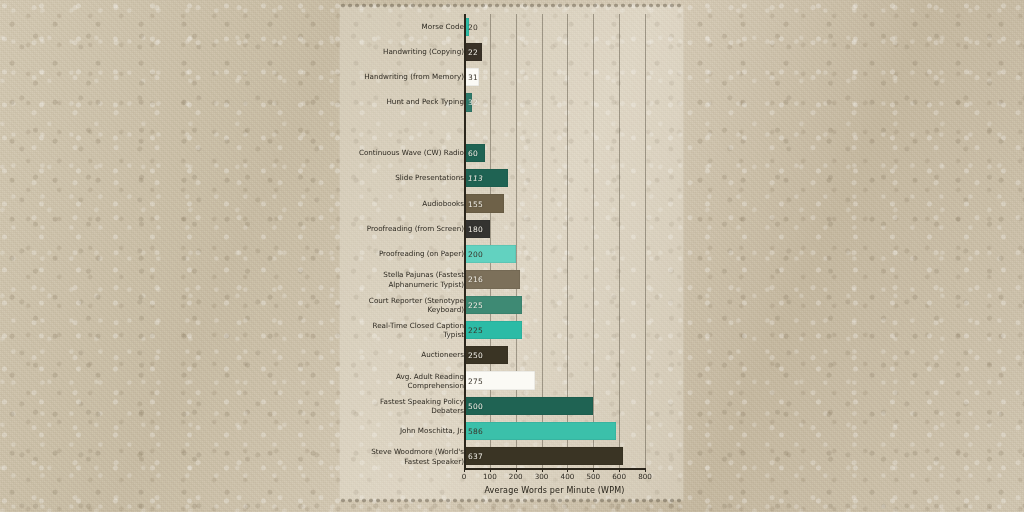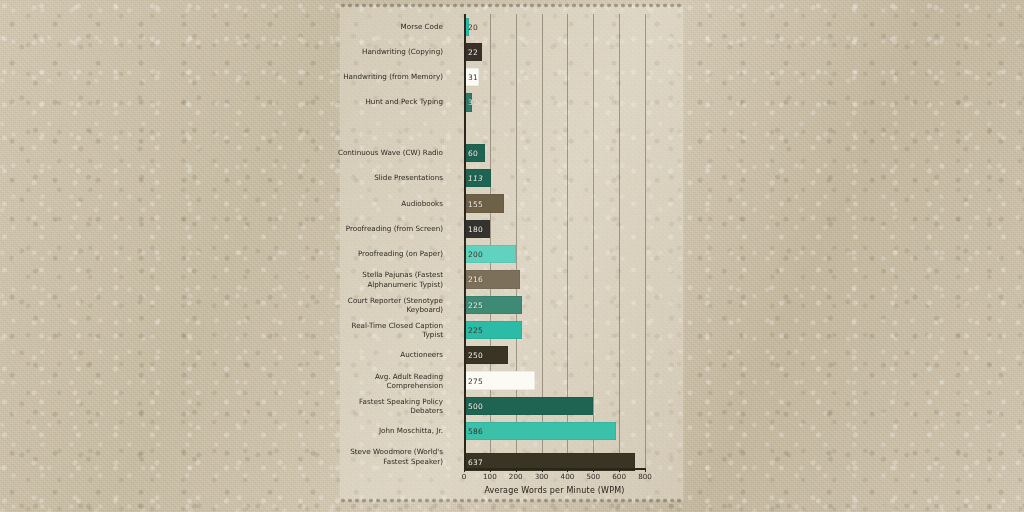--- a/index.html
+++ b/index.html
@@ -129,21 +129,21 @@
     white-space: nowrap;
     text-shadow: 0 0 2px rgba(0,0,0,.35);
   }
   .bar-value.dark {
     color: #3a342a;
     text-shadow: none;
   }
   .cat-label {
     position: absolute;
     right: 100%;
-    margin-right: 21px;
+    margin-right: 0;
     top: 50%;
     transform: translateY(-50%);
     width: 112px;
     text-align: right;
     font-size: 7.2px;
     line-height: 9.2px;
     color: #2e2a22;
     white-space: pre-line;
   }
 
@@ -217,21 +217,21 @@
           </div>
           <div class="cat-label">Hunt and Peck Typing</div>
         </div>
         <div class="row" style="top: 129.928px; height: 18.2px;">
           <div class="bar" style="width: 21px; background: rgb(31, 99, 83);">
             <span class="bar-value">60</span>
           </div>
           <div class="cat-label">Continuous Wave (CW) Radio</div>
         </div>
         <div class="row" style="top: 155.206px; height: 18.2px;">
-          <div class="bar" style="width: 27px; background: rgb(31, 99, 83); font-style: italic;">
+          <div class="bar" style="width: 44px; background: rgb(31, 99, 83); font-style: italic;">
             <span class="bar-value">113</span>
           </div>
           <div class="cat-label">Slide Presentations</div>
         </div>
         <div class="row" style="top: 180.483px; height: 18.2px;">
           <div class="bar" style="width: 40.0786px; background: rgb(110, 97, 72);">
             <span class="bar-value">155</span>
           </div>
           <div class="cat-label">Audiobooks</div>
         </div>
@@ -288,21 +288,21 @@
           <div class="cat-label">Fastest Speaking Policy
 Debaters</div>
         </div>
         <div class="row" style="top: 407.983px; height: 18.2px;">
           <div class="bar" style="width: 151.523px; background: rgb(59, 192, 170);">
             <span class="bar-value dark">586</span>
           </div>
           <div class="cat-label">John Moschitta, Jr.</div>
         </div>
         <div class="row" style="top: 433.261px; height: 18.2px;">
-          <div class="bar" style="width: 171px; background: rgb(58, 52, 36); margin-top: 6px;">
+          <div class="bar" style="width: 159px; background: rgb(58, 52, 36);">
             <span class="bar-value">637</span>
           </div>
           <div class="cat-label">Steve Woodmore (World's
 Fastest Speaker)</div>
         </div>
       </div>
     <div id="axis-line"></div>
     <div id="axis-bottom"></div>
     <div id="xlabel">Average Words per Minute (WPM)</div>
   <div class="tickmark" style="left: 124px;"></div>

